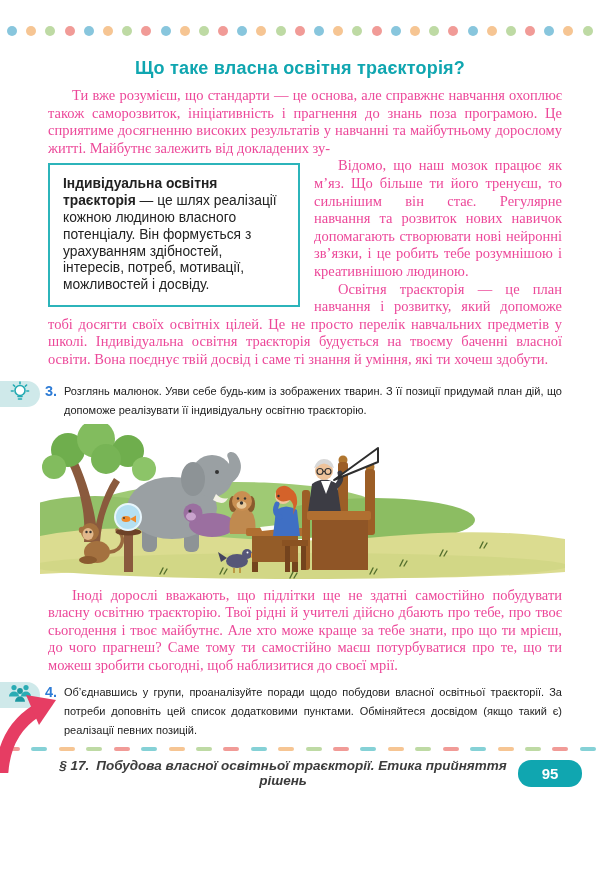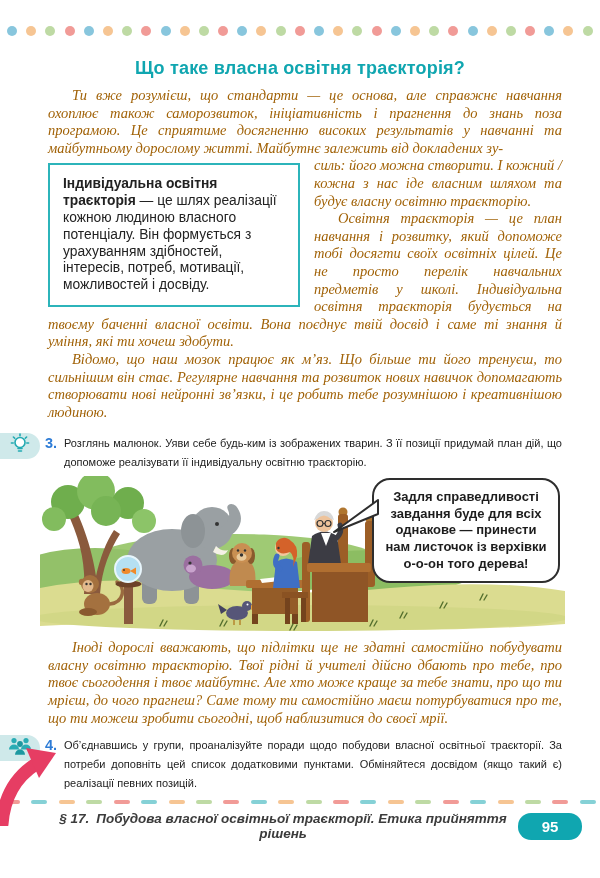--- a/index.html
+++ b/index.html
@@ -17,21 +17,21 @@
   .section-heading {
     font-family:"Liberation Sans", sans-serif; font-weight:bold;
     font-size:18px; text-align:center; color:#10a6b0; letter-spacing:.2px;
   }
   #heading1 { margin-top:22px; margin-bottom:8px; }
   #heading2 { margin-top:8px; margin-bottom:7px; }
 
   
   .content { padding:0 38px 0 48px; }
   .para {
-    font-size:14.5px; line-height:17.6px; text-align:justify; color:#a16207;font-style:italic;
+    font-size:14.5px; line-height:17.6px; text-align:justify; color:#ec4899;
   }
   .para.indent { text-indent:24px; }
 
   
   .defbox {
     float:left; width:252px; margin:6px 14px 3px 0;
     border:2px solid #2cb4ba; background:#ffffff;
     padding:11px 13px;
     font-family:"Liberation Sans", sans-serif;
     font-size:13.8px; line-height:16.8px; color:#222; text-align:left;
@@ -123,23 +123,22 @@
       <span class="dot" style="background: rgb(190, 218, 164);"></span>
     </div>
 
   <h1 class="section-heading" id="heading1" style="color: rgb(16, 166, 176);">Що таке власна освітня траєкторія?</h1>
 
   <div class="content clearfix">
     <p class="para indent">Ти вже розумієш, що стандарти — це основа, але справжнє навчання охоплює також саморозвиток, ініціативність і прагнення до знань поза програмою. Це сприятиме досягненню високих результатів у навчанні та майбутньому дорослому житті. Майбутнє залежить від докладених зу-</p>
     <div class="defbox" style="border-color: rgb(44, 180, 186);">
       <b>Індивідуальна освітня траєкторія</b><span> — це шлях реалізації кожною людиною власного потенціалу. Він формується з урахуванням здібностей, інтересів, потреб, мотивації, можливостей і досвіду.</span>
     </div>
-    <p class="para">силь: його можна створити. І кожний / кожна з нас іде власним шляхом та будує власну освітню траєкторію.</p>
+    <p class="para indent">Відомо, що наш мозок працює як м’яз. Що більше ти його тренуєш, то сильнішим він стає. Регулярне навчання та розвиток нових навичок допомагають створювати нові нейронні зв’язки, і це робить тебе розумнішою і креативнішою людиною.</p>
     <p class="para indent">Освітня траєкторія — це план навчання і розвитку, який допоможе тобі досягти своїх освітніх цілей. Це не просто перелік навчальних предметів у школі. Індивідуальна освітня траєкторія будується на твоєму баченні власної освіти. Вона поєднує твій досвід і саме ті знання й уміння, які ти хочеш здобути.</p>
-    <p class="para indent">Відомо, що наш мозок працює як м’яз. Що більше ти його тренуєш, то сильнішим він стає. Регулярне навчання та розвиток нових навичок допомагають створювати нові нейронні зв’язки, і це робить тебе розумнішою і креативнішою людиною.</p>
   </div>
 
   <div class="task">
     <div class="task-tab" style="background: rgb(207, 233, 234);">
       <span>
         <svg width="20" height="22" viewBox="0 0 20 22">
           <g stroke="#23aab2" fill="none" stroke-width="1.6" stroke-linecap="round">
             <circle cx="10" cy="9.5" r="5" fill="#ffffff"></circle>
             <path d="M8,15.5 h4 M8.5,18 h3"></path>
             <path d="M10,1 v1.8 M3.4,4 l1.3,1.3 M16.6,4 l-1.3,1.3 M1.4,10 h1.8 M16.8,10 h1.8"></path>
@@ -284,21 +283,20 @@
         <path d="M330,150 l3,-6 M334,150 l3,-5"></path>
         <path d="M400,132 l3,-6 M404,132 l3,-5"></path>
         <path d="M440,124 l3,-6 M444,124 l3,-5"></path>
         <path d="M360,142 l3,-6 M364,142 l3,-5"></path>
         <path d="M180,150 l3,-6 M184,150 l3,-5"></path>
       </g>
     </svg>
     <svg class="bubble-tail" width="48" height="40" viewBox="0 0 48 40">
       <polygon points="46,2 2,34 46,16" fill="#ffffff" stroke="#2e2e2e" stroke-width="2" stroke-linejoin="round"></polygon>
     </svg>
-    <div class="speech-bubble">Задля справедливості завдання буде для всіх однакове — принести нам листочок із верхівки о-о-он того дерева!</div>
   </div>
 
 
   <div class="content">
     <p class="para indent">Іноді дорослі вважають, що підлітки ще не здатні самостійно побудувати власну освітню траєкторію. Твої рідні й учителі дійсно дбають про тебе, про твоє сьогодення і твоє майбутнє. Але хто може краще за тебе знати, про що ти мрієш, до чого прагнеш? Саме тому ти самостійно маєш потурбуватися про те, що ти можеш зробити сьогодні, щоб наблизитися до своєї мрії.</p>
   </div>
 
   <div class="task" style="margin-top:9px;">
     <div class="task-tab" style="background: rgb(207, 233, 234);">
       <span>

